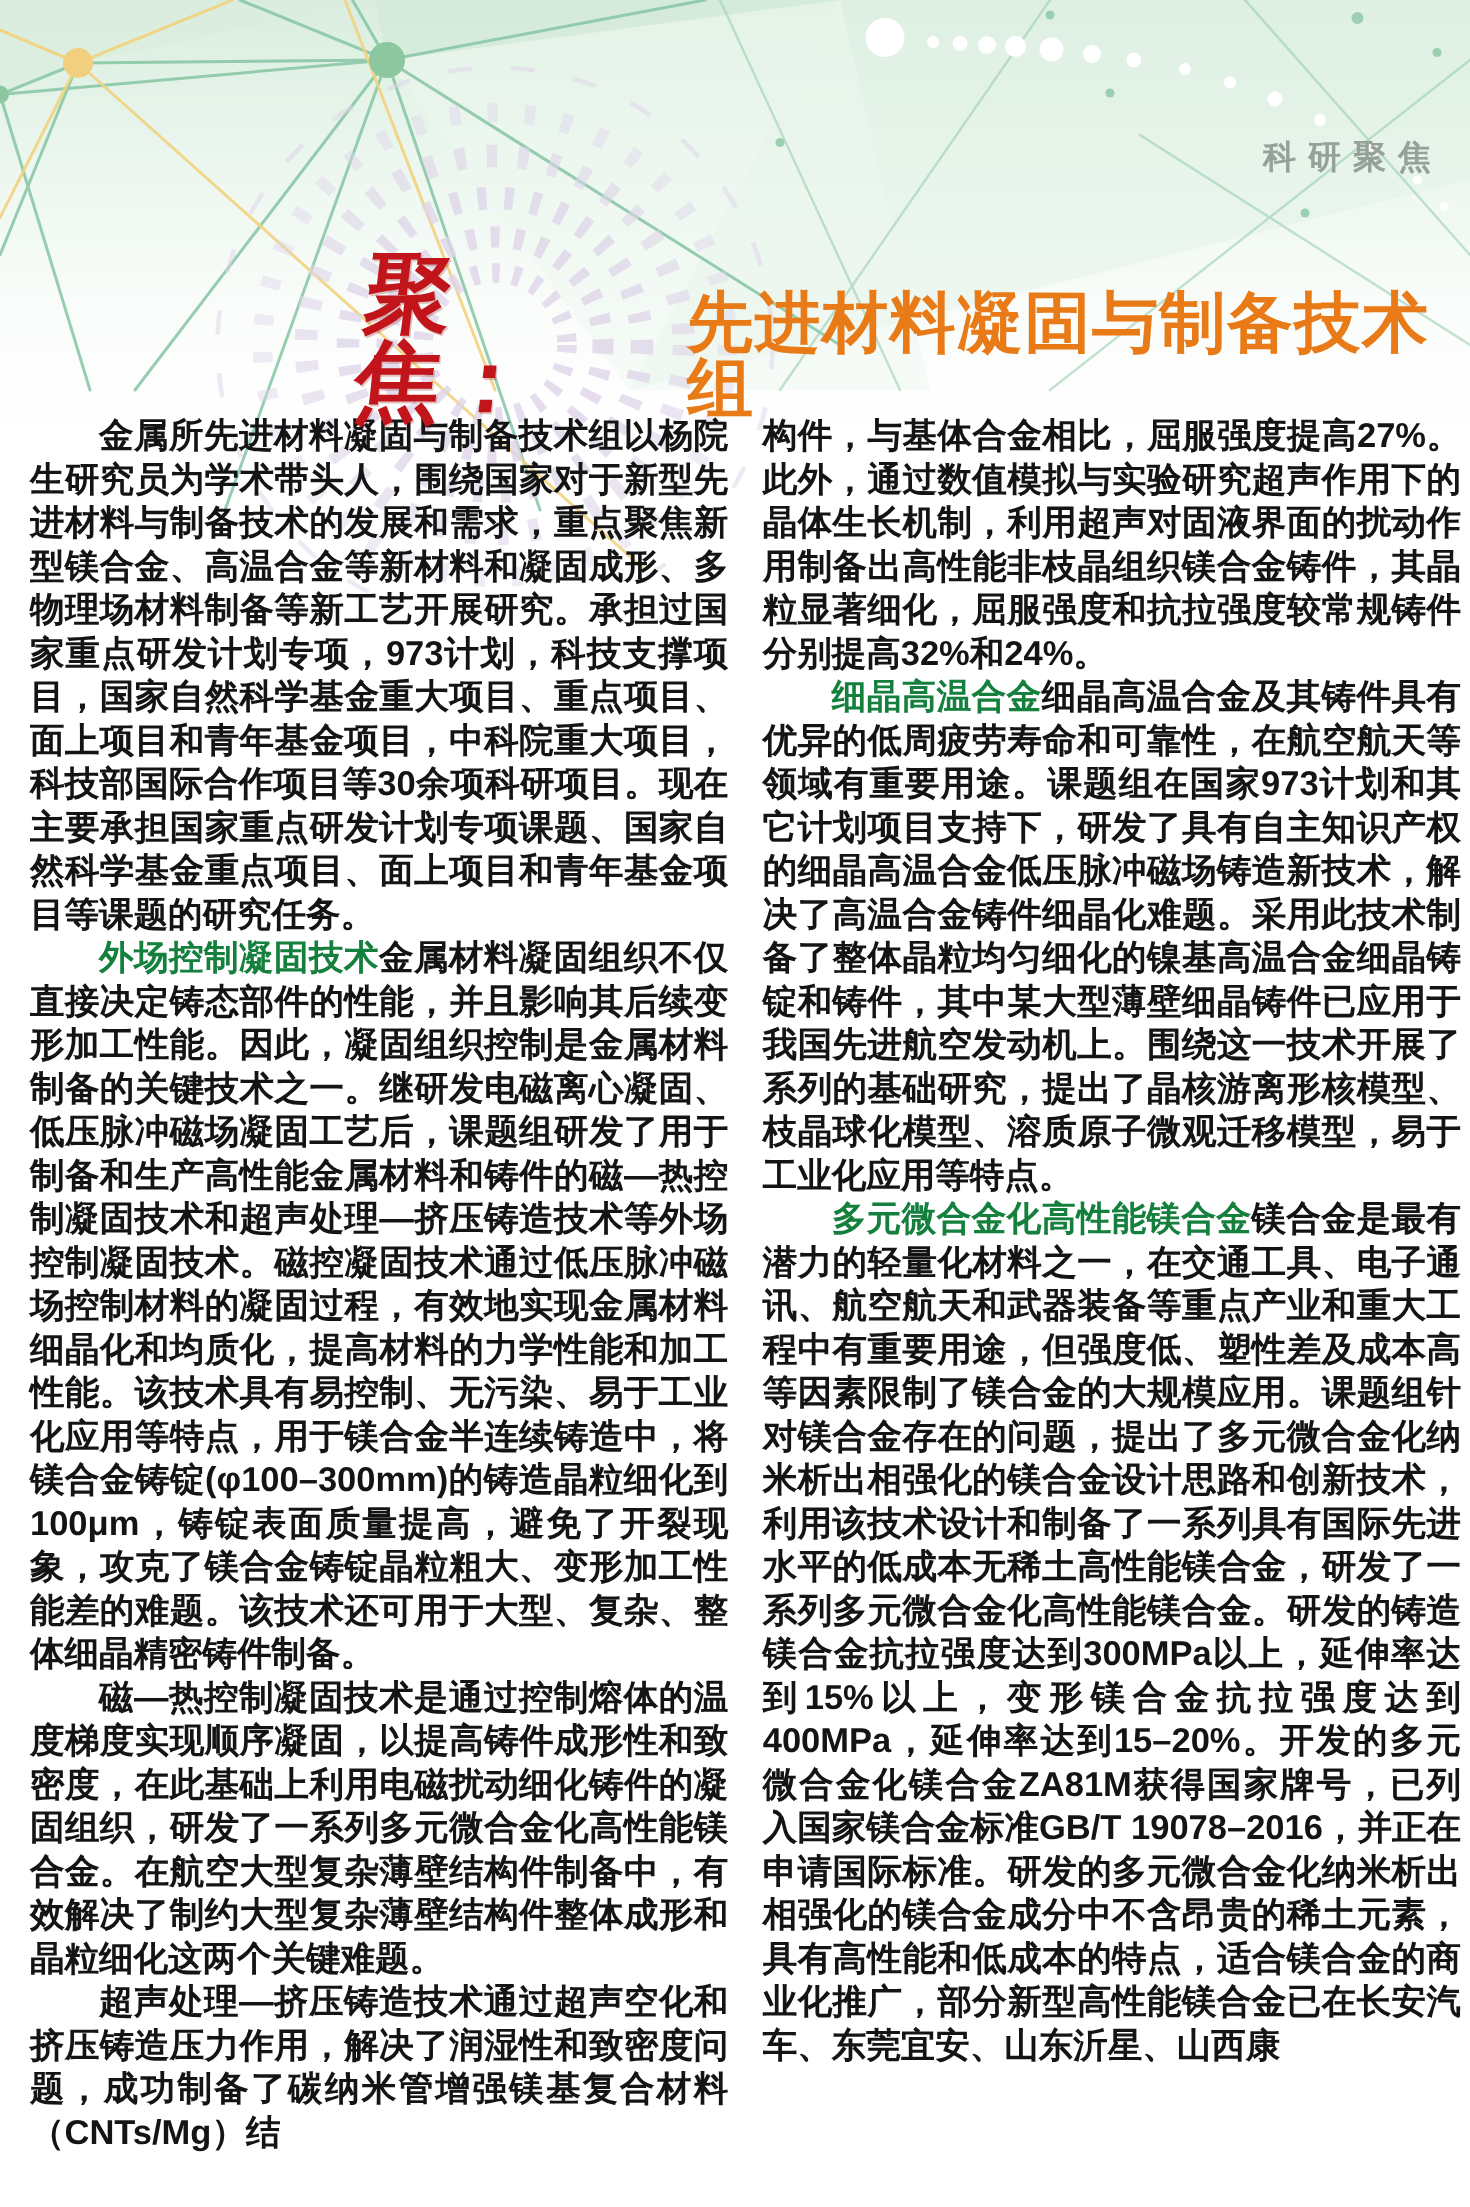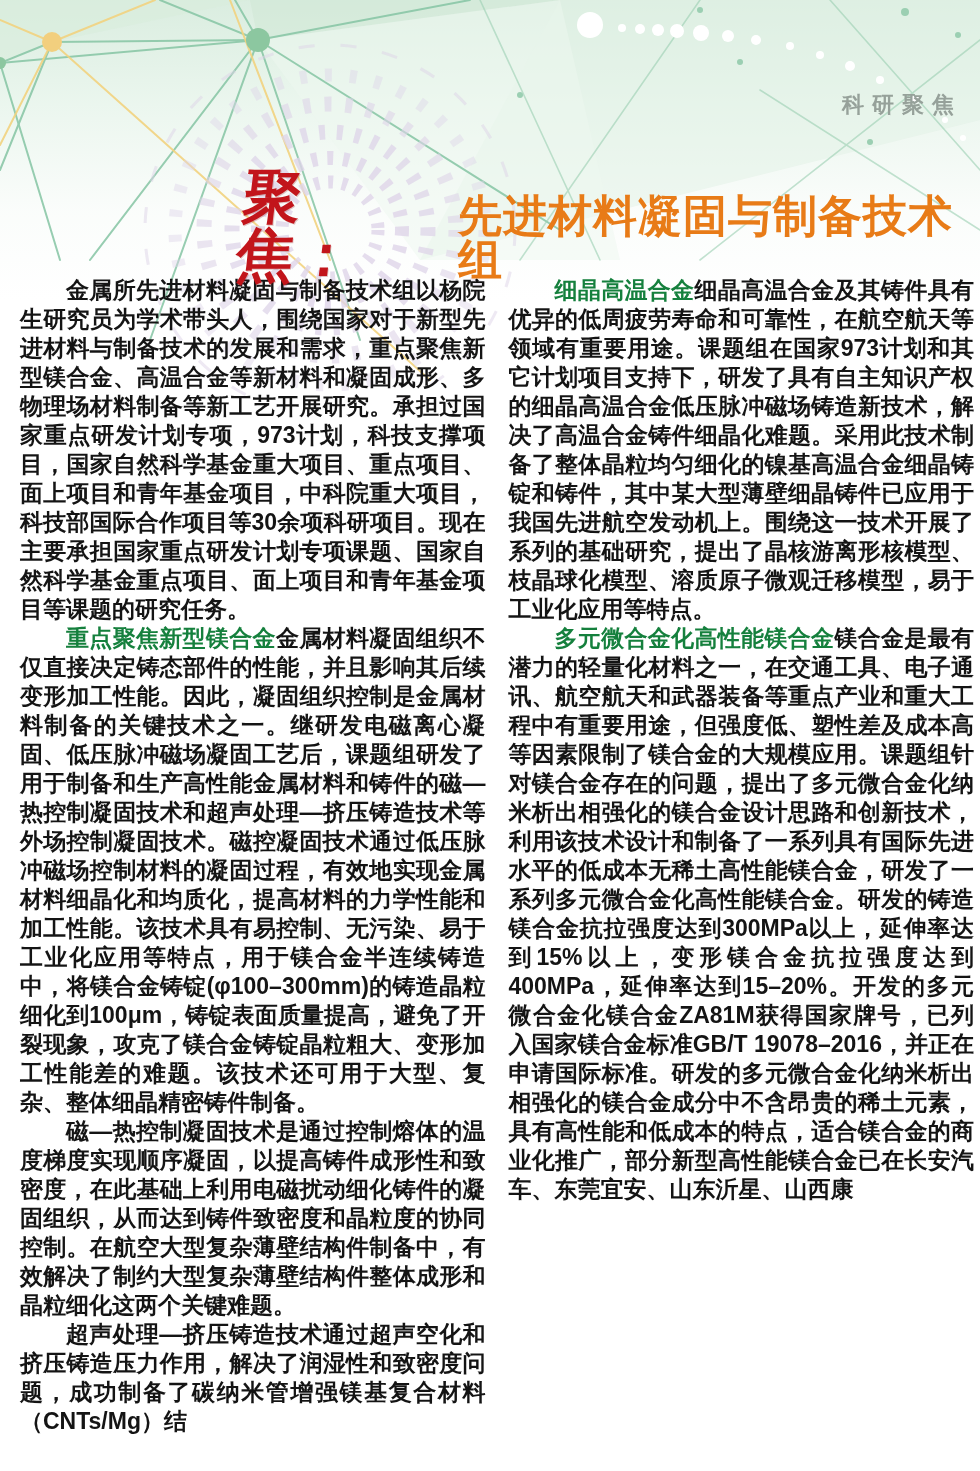--- a/index.html
+++ b/index.html
@@ -135,21 +135,22 @@
 <div class="corner-label">科研聚焦</div>
 
 <div class="title-row">
   <span class="focus-label">聚焦：</span>
   <span class="page-title">先进材料凝固与制备技术组</span>
 </div>
 
 <div class="content">
   <div class="col">
     <p><span>金属所先进材料凝固与制备技术组以杨院生研究员为学术带头人，围绕国家对于新型先进材料与制备技术的发展和需求，重点聚焦新型镁合金、高温合金等新材料和凝固成形、多物理场材料制备等新工艺开展研究。承担过国家重点研发计划专项，973计划，科技支撑项目，国家自然科学基金重大项目、重点项目、面上项目和青年基金项目，中科院重大项目，科技部国际合作项目等30余项科研项目。现在主要承担国家重点研发计划专项课题、国家自然科学基金重点项目、面上项目和青年基金项目等课题的研究任务。</span></p>
-    <p><span class="lead">重点聚焦新型镁合金</span><span>金属材料凝固组织不仅直接决定铸态部件的性能，并且影响其后续变形加工性能。因此，凝固组织控制是金属材料制备的关键技术之一。继研发电磁离心凝固、低压脉冲磁场凝固工艺后，课题组研发了用于制备和生产高性能金属材料和铸件的磁—热控制凝固技术和超声处理—挤压铸造技术等外场控制凝固技术。磁控凝固技术通过低压脉冲磁场控制材料的凝固过程，有效地实现金属材料细晶化和均质化，提高材料的力学性能和加工性能。该技术具有易控制、无污染、易于工业化应用等特点，用于镁合金半连续铸造中，将镁合金铸锭(φ100–300mm)的铸造晶粒细化到100μm，铸锭表面质量提高，避免了开裂现象，攻克了镁合金铸锭晶粒粗大、变形加工性能差的难题。该技术还可用于大型、复杂、整体细晶精密铸件制备。</span></p>
-    <p><span>磁—热控制凝固技术是通过控制熔体的温度梯度实现顺序凝固，以提高铸件成形性和致密度，在此基础上利用电磁扰动细化铸件的凝固组织，从而达到铸件致密度和晶粒度的协同控制。在航空大型复杂薄壁结构件制备中，有效解决了制约大型复杂薄壁结构件整体成形和晶粒细化这两个关键难题。</span></p>
+    <p><span class="lead">外场控制凝固技术</span><span>金属材料凝固组织不仅直接决定铸态部件的性能，并且影响其后续变形加工性能。因此，凝固组织控制是金属材料制备的关键技术之一。继研发电磁离心凝固、低压脉冲磁场凝固工艺后，课题组研发了用于制备和生产高性能金属材料和铸件的磁—热控制凝固技术和超声处理—挤压铸造技术等外场控制凝固技术。磁控凝固技术通过低压脉冲磁场控制材料的凝固过程，有效地实现金属材料细晶化和均质化，提高材料的力学性能和加工性能。该技术具有易控制、无污染、易于工业化应用等特点，用于镁合金半连续铸造中，将镁合金铸锭(φ100–300mm)的铸造晶粒细化到100μm，铸锭表面质量提高，避免了开裂现象，攻克了镁合金铸锭晶粒粗大、变形加工性能差的难题。该技术还可用于大型、复杂、整体细晶精密铸件制备。</span></p>
+    <p><span>磁—热控制凝固技术是通过控制熔体的温度梯度实现顺序凝固，以提高铸件成形性和致密度，在此基础上利用电磁扰动细化铸件的凝固组织，研发了一系列多元微合金化高性能镁合金。在航空大型复杂薄壁结构件制备中，有效解决了制约大型复杂薄壁结构件整体成形和晶粒细化这两个关键难题。</span></p>
     <p><span>超声处理—挤压铸造技术通过超声空化和挤压铸造压力作用，解决了润湿性和致密度问题，成功制备了碳纳米管增强镁基复合材料（CNTs/Mg）结</span></p>
   </div>
   <div class="col">
+    <p class="no-indent"><span>构件，与基体合金相比，屈服强度提高27%。此外，通过数值模拟与实验研究超声作用下的晶体生长机制，利用超声对固液界面的扰动作用制备出高性能非枝晶组织镁合金铸件，其晶粒显著细化，屈服强度和抗拉强度较常规铸件分别提高32%和24%。</span></p>
     <p><span class="lead">细晶高温合金</span><span>细晶高温合金及其铸件具有优异的低周疲劳寿命和可靠性，在航空航天等领域有重要用途。课题组在国家973计划和其它计划项目支持下，研发了具有自主知识产权的细晶高温合金低压脉冲磁场铸造新技术，解决了高温合金铸件细晶化难题。采用此技术制备了整体晶粒均匀细化的镍基高温合金细晶铸锭和铸件，其中某大型薄壁细晶铸件已应用于我国先进航空发动机上。围绕这一技术开展了系列的基础研究，提出了晶核游离形核模型、枝晶球化模型、溶质原子微观迁移模型，易于工业化应用等特点。</span></p>
     <p><span class="lead">多元微合金化高性能镁合金</span><span>镁合金是最有潜力的轻量化材料之一，在交通工具、电子通讯、航空航天和武器装备等重点产业和重大工程中有重要用途，但强度低、塑性差及成本高等因素限制了镁合金的大规模应用。课题组针对镁合金存在的问题，提出了多元微合金化纳米析出相强化的镁合金设计思路和创新技术，利用该技术设计和制备了一系列具有国际先进水平的低成本无稀土高性能镁合金，研发了一系列多元微合金化高性能镁合金。研发的铸造镁合金抗拉强度达到300MPa以上，延伸率达到15%以上，变形镁合金抗拉强度达到400MPa，延伸率达到15–20%。开发的多元微合金化镁合金ZA81M获得国家牌号，已列入国家镁合金标准GB/T 19078–2016，并正在申请国际标准。研发的多元微合金化纳米析出相强化的镁合金成分中不含昂贵的稀土元素，具有高性能和低成本的特点，适合镁合金的商业化推广，部分新型高性能镁合金已在长安汽车、东莞宜安、山东沂星、山西康</span></p>
   </div>
 </div>
 
 </body></html>

